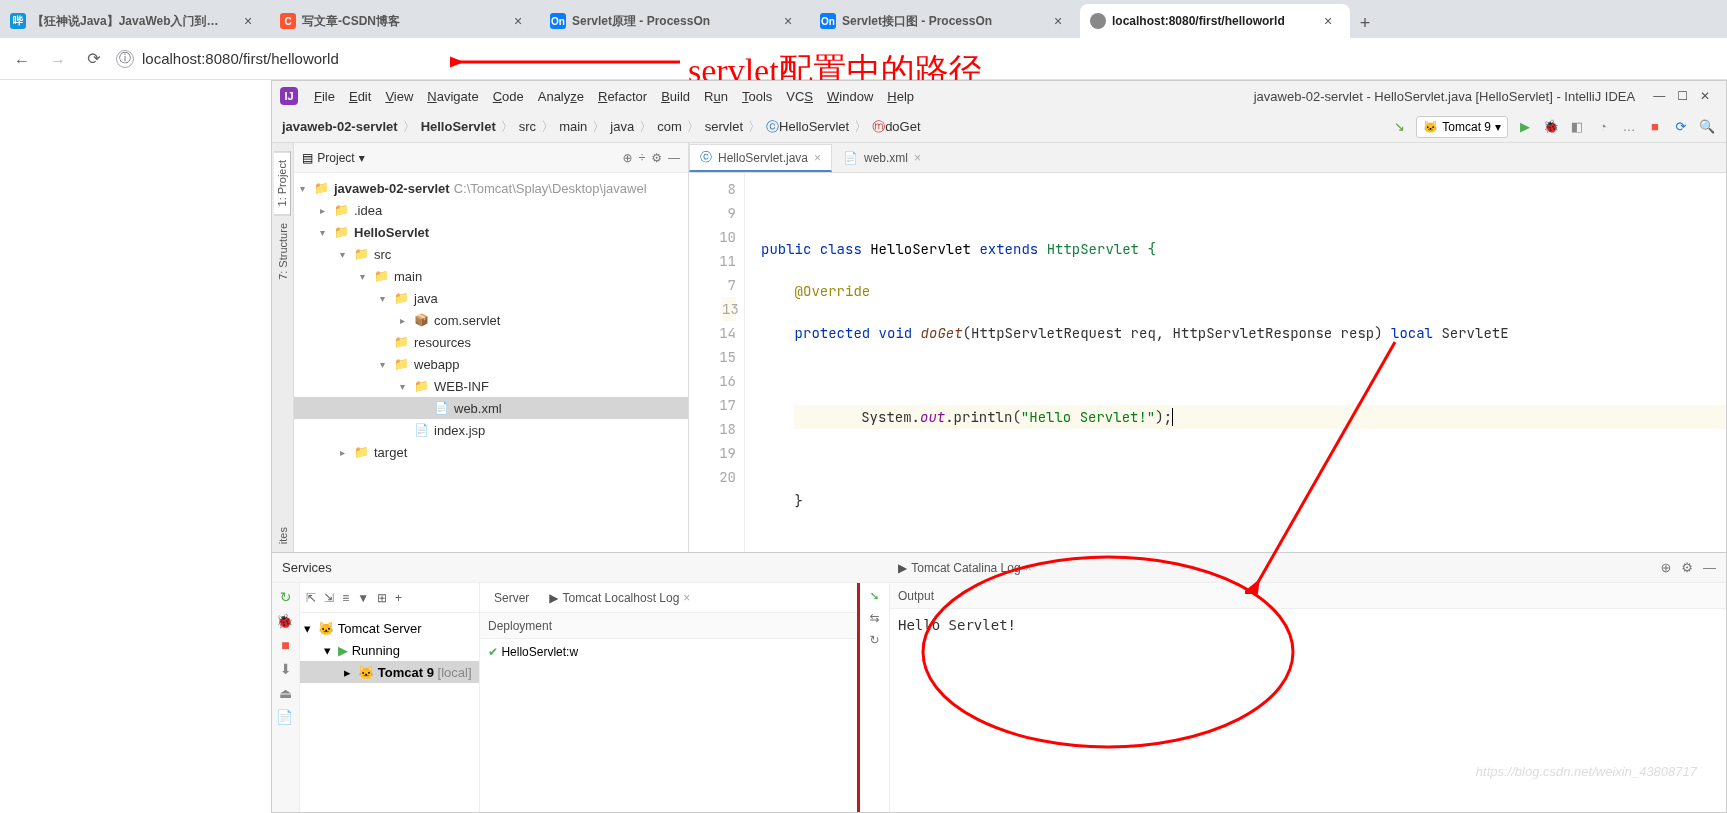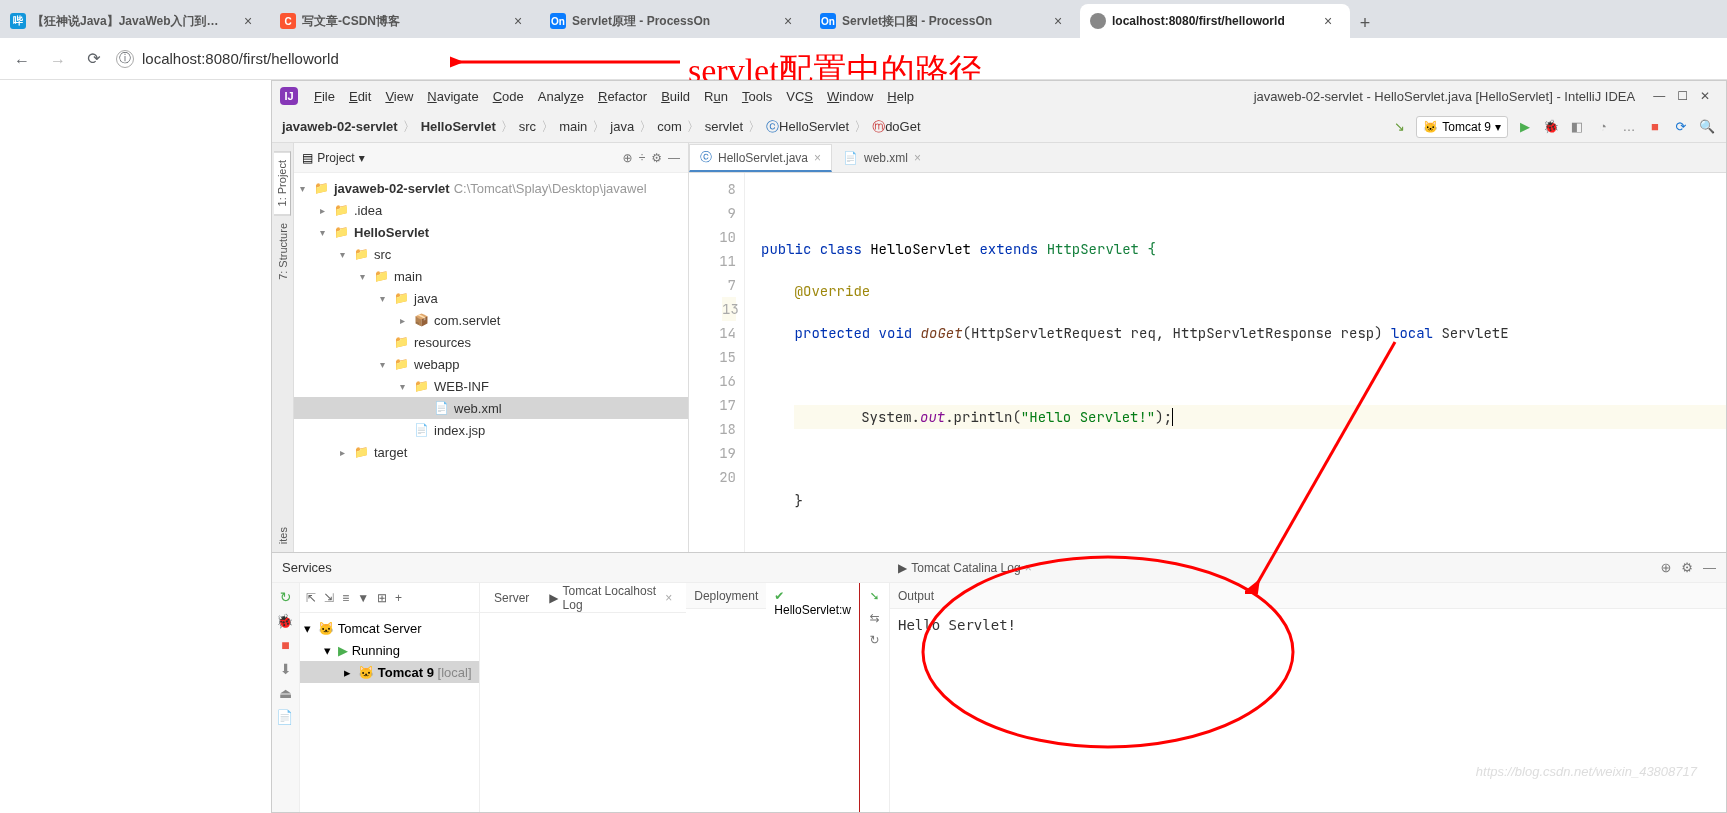--- a/index.html
+++ b/index.html
@@ -68,21 +68,21 @@
 .services { height: 260px; border-top: 1px solid #ccc; background: #fff; display: flex; flex-direction: column; position: relative; }
 .svc-header { height: 30px; display: flex; align-items: center; padding: 0 10px; font-size: 13px; color: #333; border-bottom: 1px solid #eee; background: #f7f7f7; }
 .svc-header .tools { margin-left: auto; display: flex; gap: 10px; color: #777; }
 .svc-body { flex: 1; display: flex; }
 .svc-left-icons { width: 28px; background: #f7f7f7; border-right: 1px solid #eee; display: flex; flex-direction: column; align-items: center; padding-top: 6px; gap: 8px; font-size: 14px; }
 .svc-tools-row { width: 180px; border-right: 1px solid #eee; }
 .svc-tool-btns { height: 30px; display: flex; align-items: center; gap: 8px; padding: 0 6px; border-bottom: 1px solid #eee; color: #666; }
 .svc-tree { font-size: 13px; padding: 4px 0; }
 .svc-tree .row { height: 22px; display: flex; align-items: center; padding-left: 4px; }
 .svc-tree .row.sel { background: #d5d5d5; }
-.svc-mid { width: 380px; border-right: 1px solid #b91c1c; display: flex; }
+.svc-mid { width: 380px; border-right: 3px solid #b91c1c; display: flex; flex-direction: column; }
 .svc-tabs { height: 30px; display: flex; align-items: center; border-bottom: 1px solid #eee; gap: 4px; padding: 0 6px; font-size: 12px; }
 .svc-tab { padding: 3px 8px; display: flex; align-items: center; gap: 4px; color: #555; }
 .svc-deploy { height: 26px; display: flex; align-items: center; padding: 0 8px; font-size: 12px; color: #555; border-bottom: 1px solid #eee; background: #fafafa; }
 .svc-deploy-body { flex: 1; padding: 6px 8px; font-size: 12px; }
 .svc-right { flex: 1; display: flex; }
 .svc-out-icons { width: 30px; border-right: 1px solid #eee; display: flex; flex-direction: column; align-items: center; padding-top: 6px; gap: 8px; color: #777; }
 .svc-output { flex: 1; display: flex; flex-direction: column; position: relative; }
 .svc-output-hdr { height: 26px; display: flex; align-items: center; padding: 0 8px; font-size: 12px; color: #555; border-bottom: 1px solid #eee; background: #fafafa; }
 .svc-output-body { flex: 1; padding: 8px; font-family: Consolas, monospace; font-size: 14px; color: #333; }
 .watermark { position: absolute; right: 30px; bottom: 34px; color: #ddd; font-size: 13px; font-style: italic; }

